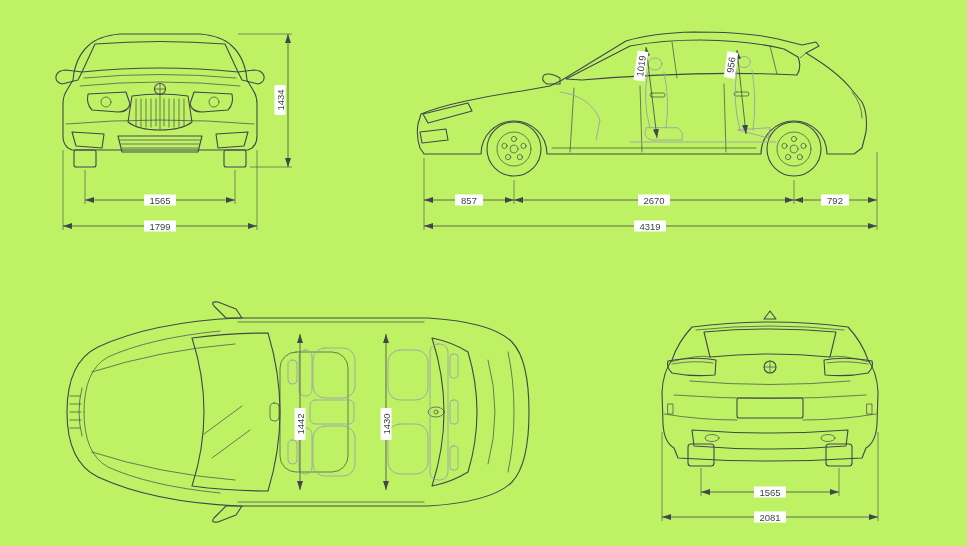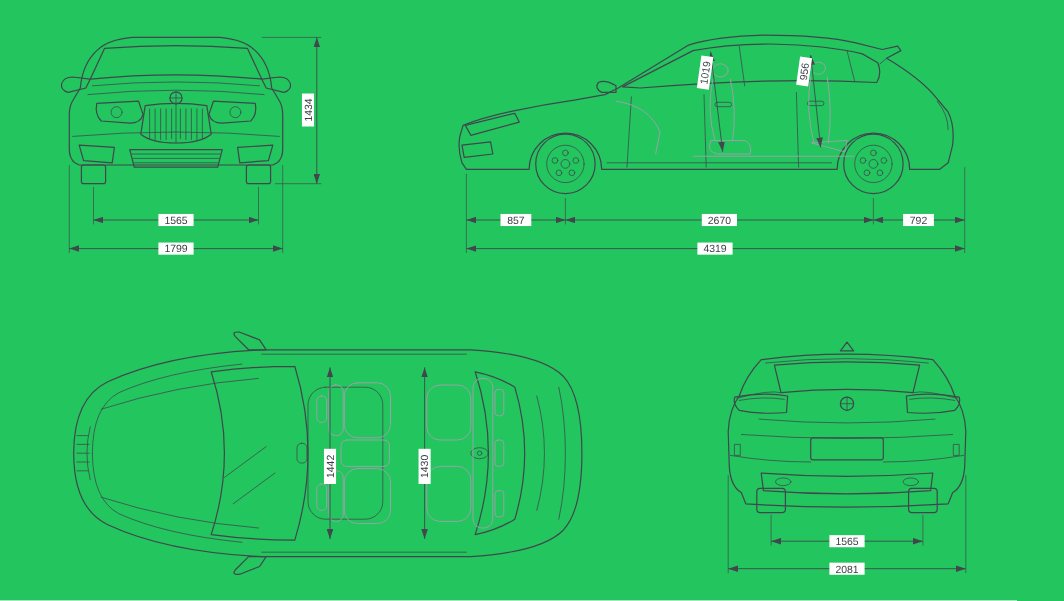--- a/index.html
+++ b/index.html
@@ -1,16 +1,16 @@
 <!DOCTYPE html>
 <html><head>
 <meta charset="utf-8">
 <style>
   html,body{margin:0;padding:0;background:#fff;}
-  .stage{position:relative;width:967px;height:546px;background:#22c55e;overflow:hidden;
+  .stage{position:relative;width:967px;height:546px;background:#bef264;overflow:hidden;
          font-family:"Liberation Sans",sans-serif;}
   svg{display:block;}
   svg text{font-family:"Liberation Sans",sans-serif;font-size:9.5px;fill:#3a3f45;text-anchor:middle;}
   .car{fill:none;stroke:#41474d;stroke-width:1.1;stroke-linejoin:round;stroke-linecap:round;}
   .thin{fill:none;stroke:#41474d;stroke-width:0.7;stroke-linejoin:round;stroke-linecap:round;}
   .int{fill:none;stroke:#9aa1a8;stroke-width:0.9;stroke-linejoin:round;stroke-linecap:round;}
   .dim{fill:none;stroke:#41474d;stroke-width:0.8;}
   .ext{fill:none;stroke:#41474d;stroke-width:0.6;}
   .lbl rect{fill:#ffffff;stroke:none;}
 </style>

